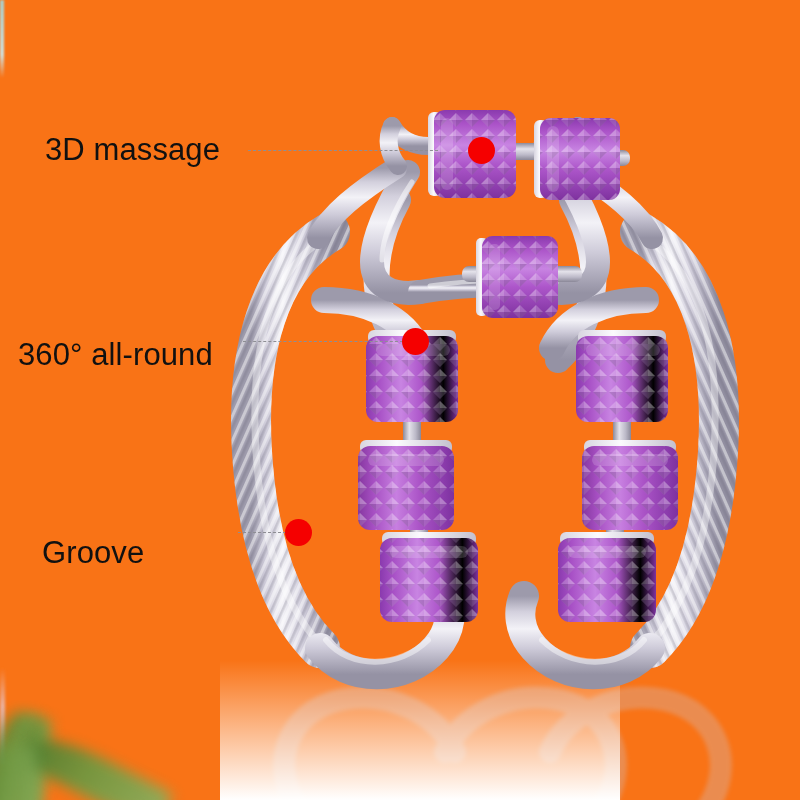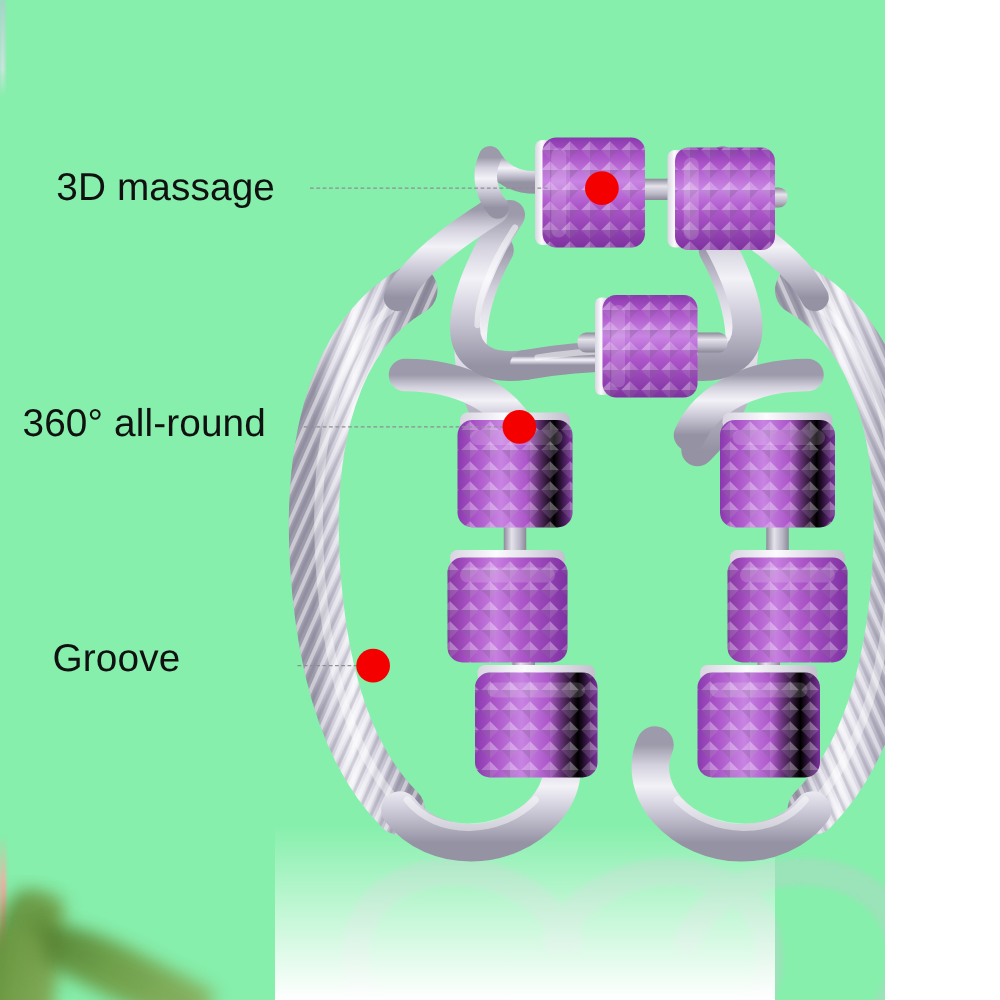--- a/index.html
+++ b/index.html
@@ -3,23 +3,23 @@
 <meta charset="utf-8">
 <title>Massage Roller Product Annotation</title>
 <style>
   html, body {
     margin: 0;
     padding: 0;
     background: #ffffff;
   }
   #stage {
     position: relative;
-    width: 708px;
+    width: 800px;
     height: 800px;
-    background: #86efac;
+    background: #f97316;
     overflow: hidden;
     font-family: "Liberation Sans", sans-serif;
   }
 
   
   .edge-stripe-teal {
     position: absolute;
     left: 0; top: 0;
     width: 4px; height: 78px;
     background: linear-gradient(to bottom, #a8cfcb, #cfe2e0 70%, rgba(255,255,255,0));
@@ -302,23 +302,23 @@
       <rect x="558" y="538" width="98" height="84" rx="12" fill="url(#gRollV)"></rect>
       <rect x="558" y="538" width="98" height="84" rx="12" fill="url(#nubV)"></rect>
       <rect x="568" y="546" width="78" height="12" rx="6" fill="#ffffff" opacity="0.16"></rect>
     </g>
   </svg>
 
   <div class="label" style="left:45px; top:130px;">3D massage</div>
   <div class="leader" style="left:248px; top:150px; width:190px;"></div>
   <div class="dot" style="left:468px; top:137px; width:27px; height:27px;"></div>
 
-  <div class="label" style="left:18px; top:319px;">360° all-round</div>
+  <div class="label" style="left:18px; top:335px;">360° all-round</div>
   <div class="leader" style="left:243px; top:341px; width:160px;"></div>
   <div class="dot" style="left:402px; top:328px; width:27px; height:27px;"></div>
 
-  <div class="label label-2line" style="left:42px; top:503px;">
+  <div class="label label-2line" style="left:42px; top:529px;">
     <div>Groove</div>
   </div>
   <div class="leader" style="left:238px; top:532px; width:48px;"></div>
   <div class="dot" style="left:285px; top:519px; width:27px; height:27px;"></div>
 
 </div>
 
 </body></html>

